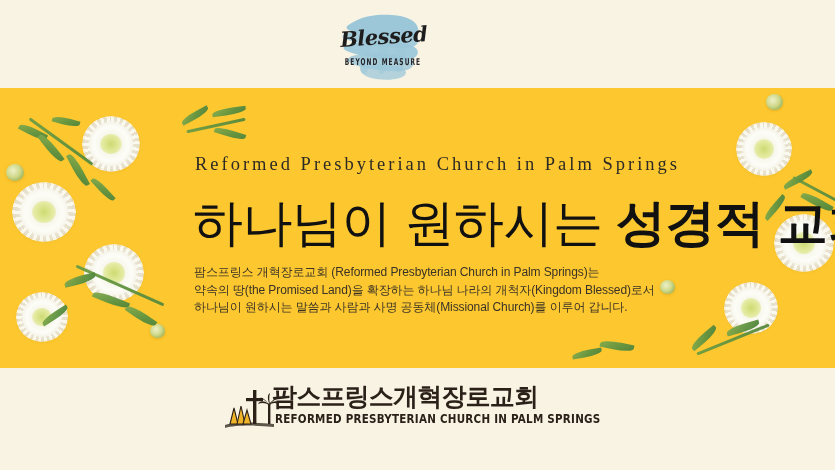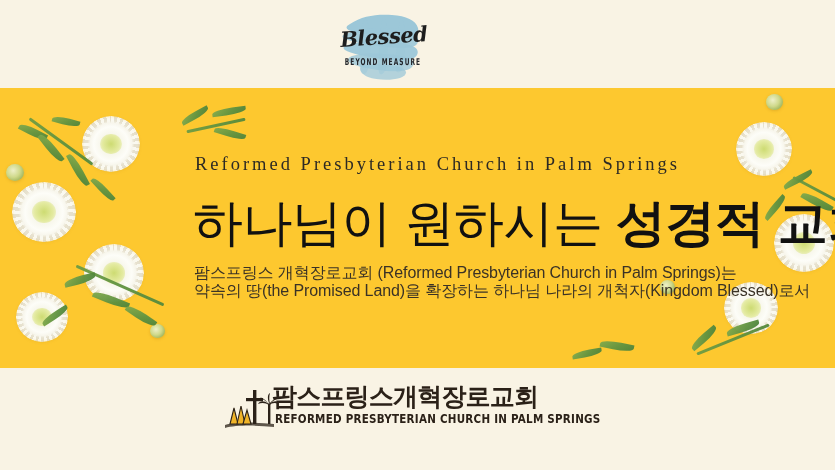--- a/index.html
+++ b/index.html
@@ -155,21 +155,21 @@
     color: #111111;
     white-space: nowrap;
     letter-spacing: -0.5px;
   }
   .headline .light { font-weight: 400; }
   .headline .heavy { font-weight: 900; }
   .body-copy {
     position: absolute;
     left: 194px;
     top: 176px;
-    font-size: 16px;
+    font-size: 12px;
     line-height: 17.5px;
     color: #3a3226;
     white-space: nowrap;
   }
   .body-copy div { letter-spacing: -0.1px; }
 
   
   .bottom-strip {
     position: absolute;
     left: 0;
@@ -285,20 +285,21 @@
     </div>
 
     <div class="hero-inner">
       <div class="eyebrow">Reformed Presbyterian Church in Palm Springs</div>
       <div class="headline">
         <span class="light">하나님이 원하시는 </span><span class="heavy">성경적 교회</span>
       </div>
       <div class="body-copy">
         <div>팜스프링스 개혁장로교회 (Reformed Presbyterian Church in Palm Springs)는</div>
         <div>약속의 땅(the Promised Land)을 확장하는 하나님 나라의 개척자(Kingdom Blessed)로서</div>
+        <div>하나님이 원하시는 말씀과 사람과 사명 공동체(Missional Church)를 이루어 갑니다.</div>
       </div>
     </div>
   </div>
 
   <div class="bottom-strip">
     <div class="church-logo">
       <svg class="church-mark" viewBox="0 0 56 50">
 
         <path d="M3 43 C14 40, 34 40, 52 42 L52 45 C34 43, 14 43, 3 46 Z" fill="#2b2118" opacity="0.75"></path>
 

